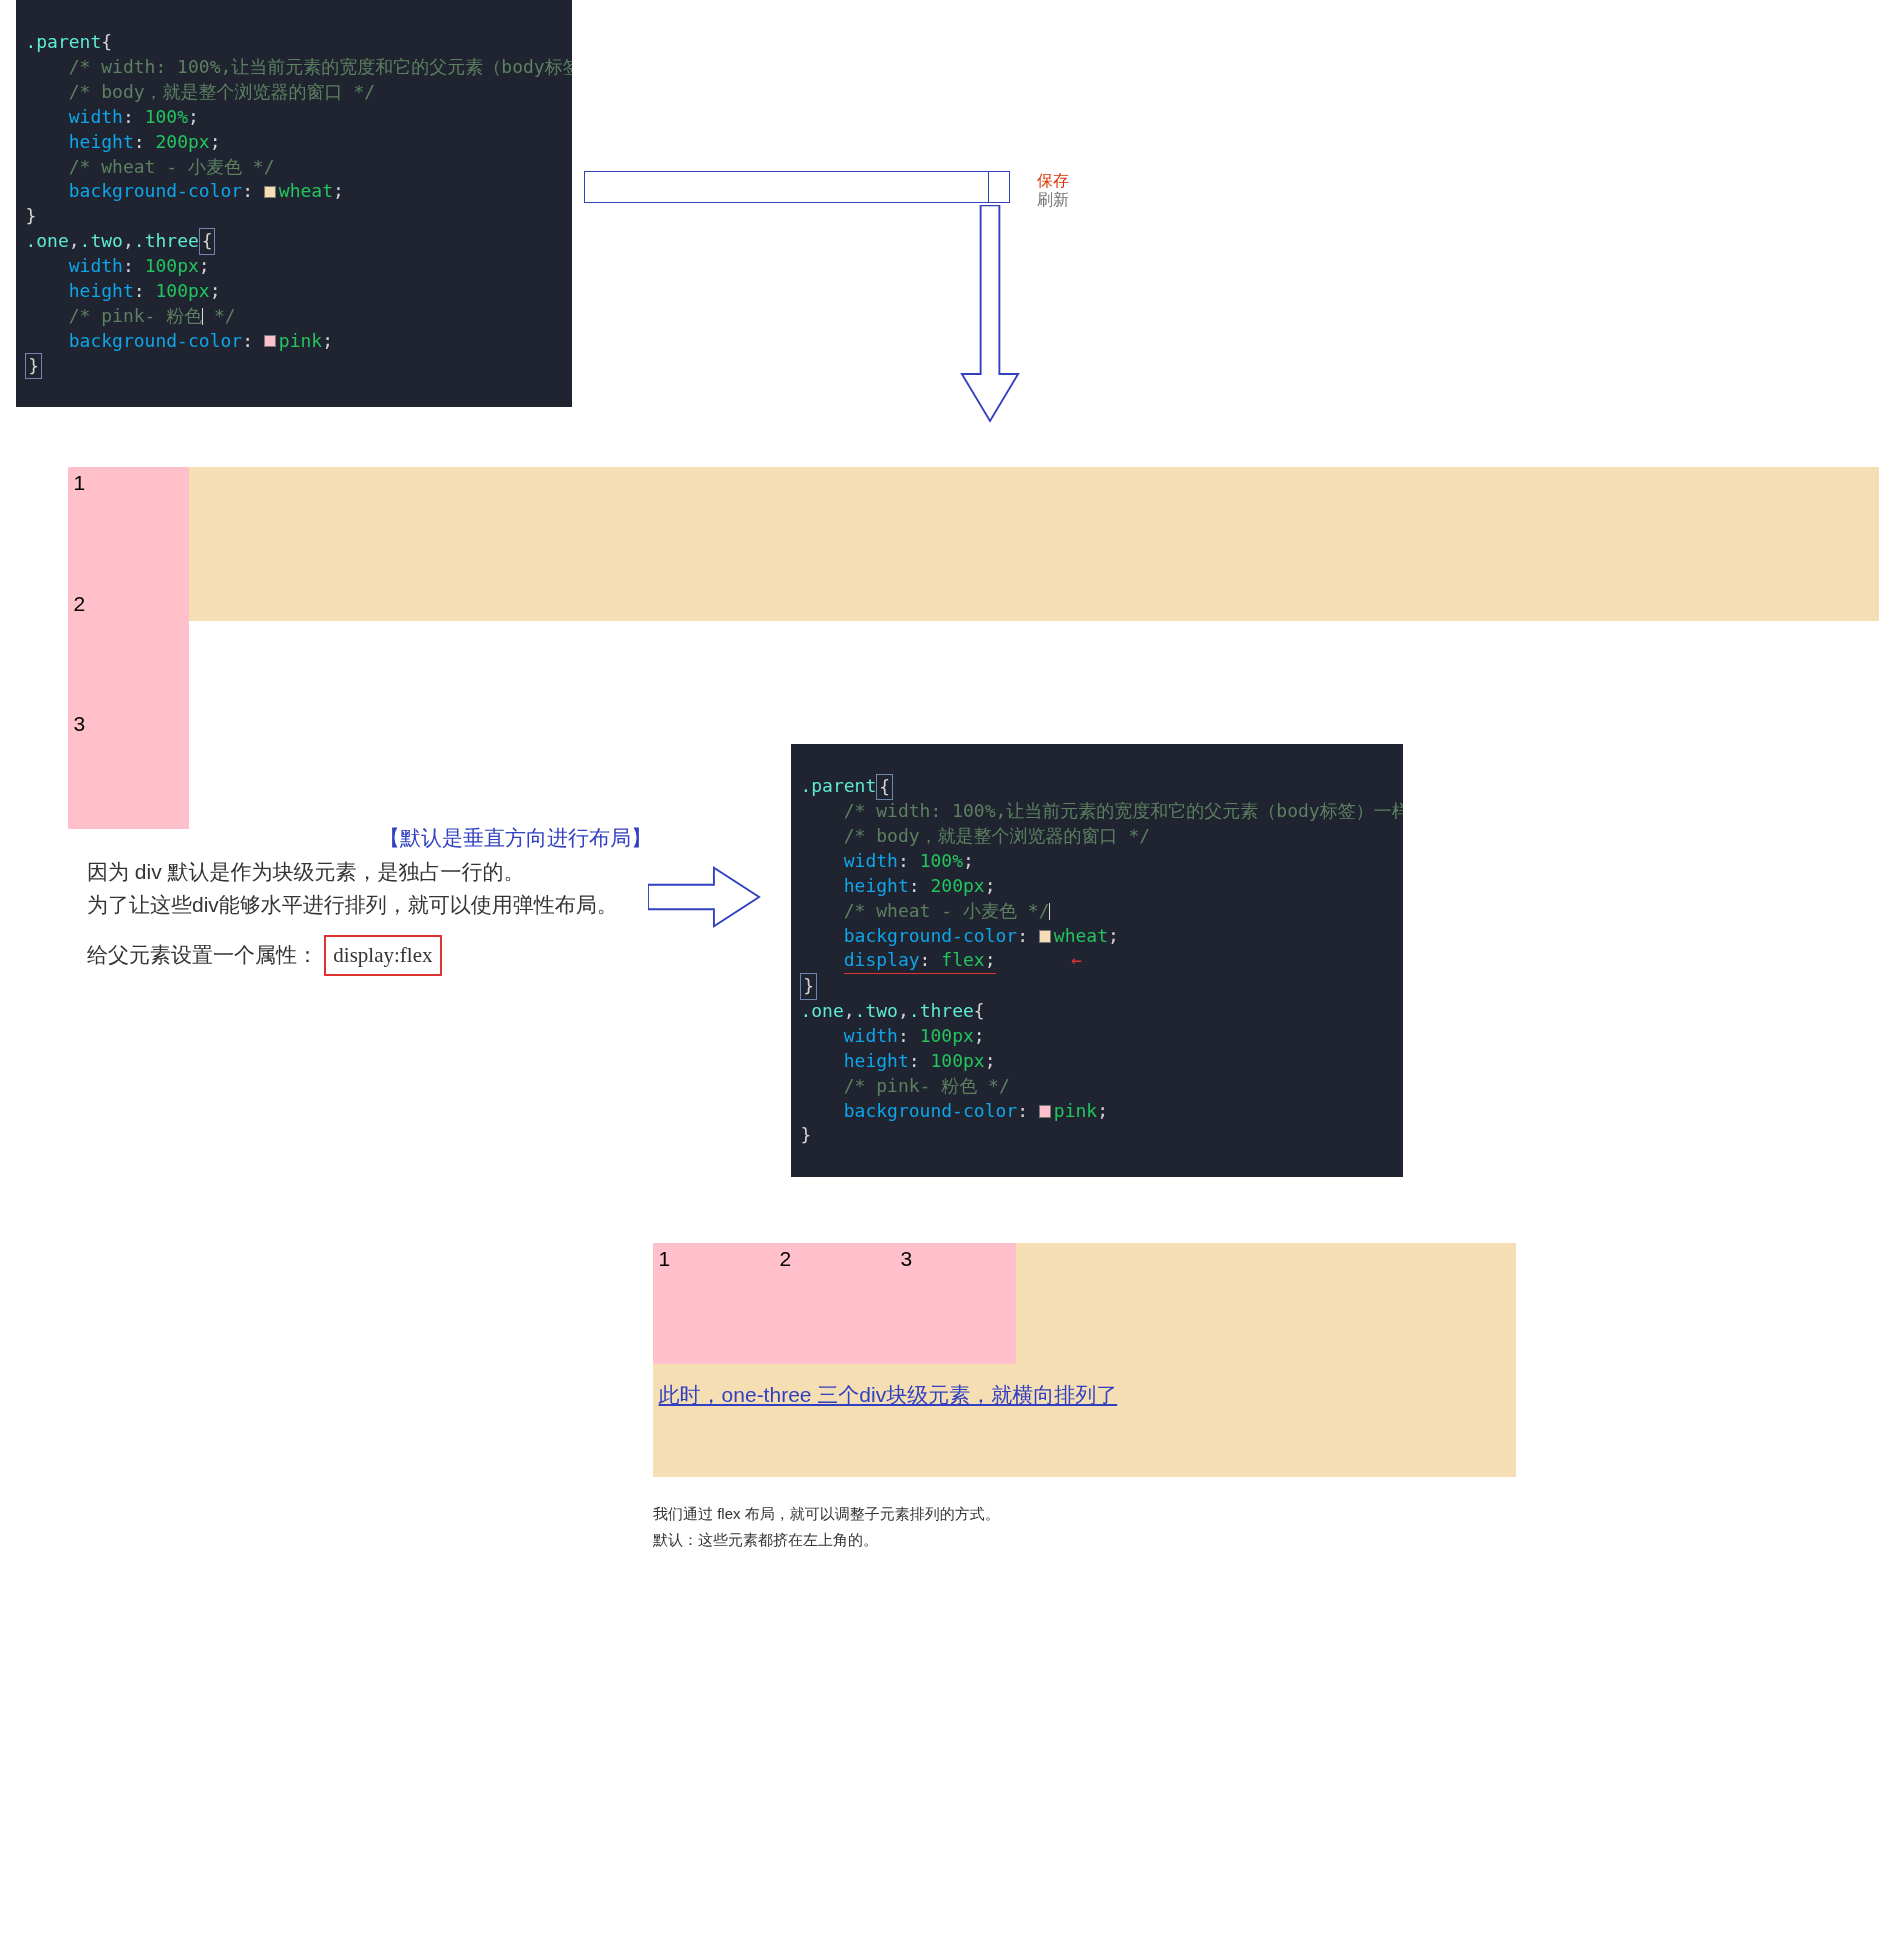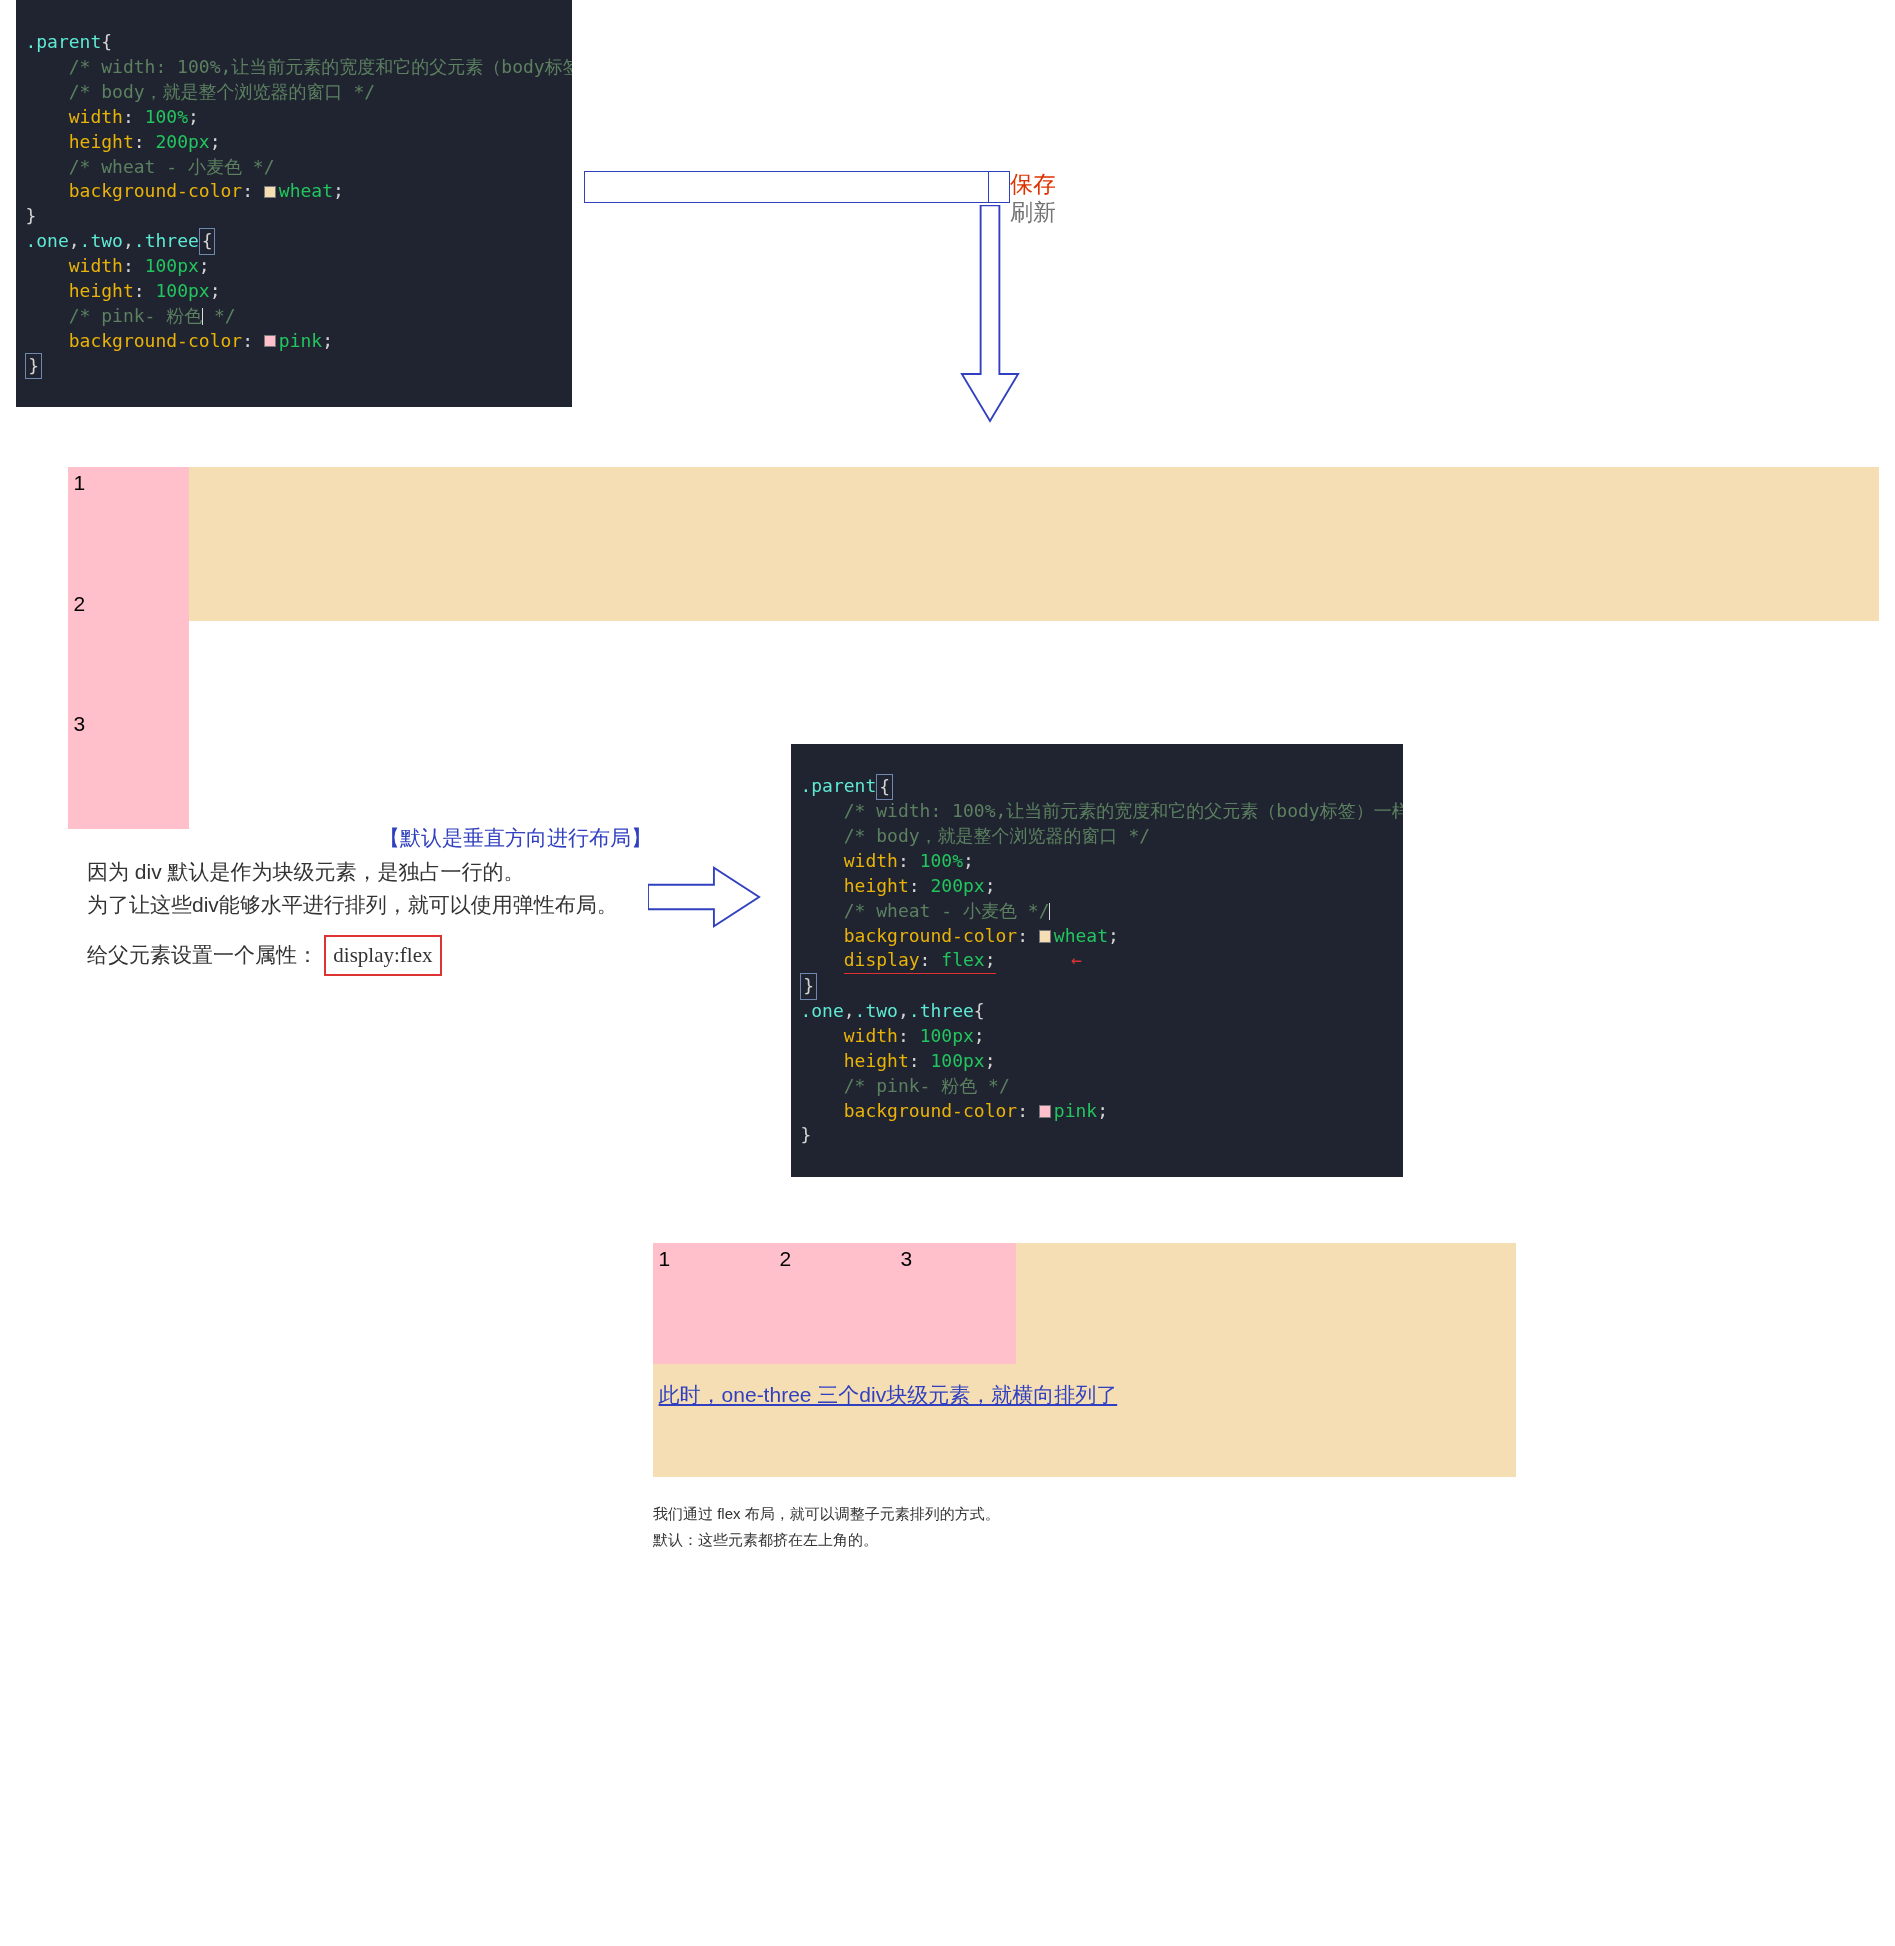--- a/index.html
+++ b/index.html
@@ -2,36 +2,36 @@
 <html style="font-size:15px"><head>
 <meta charset="utf-8">
 <style>
   * { box-sizing: border-box; margin: 0; padding: 0; }
   body { background: #fff; font-family: -apple-system, "Segoe UI", sans-serif; width: 1895px; }
   .canvas { position: relative; width: 1895px; height: 1946px; }
 
   
   .editor { position: absolute; background: #1f2430; color: #d4d4d4; font-family: Consolas, Menlo, monospace; font-size: 18px; line-height: 1.38; padding: 5.6px 9.4px; white-space: pre; overflow: hidden; }
   .editor .t-sel   { color: #5eead4; }
-  .editor .t-prop  { color: #eab308; }
+  .editor .t-prop  { color: #0ea5e9; }
   .editor .t-val   { color: #22c55e; }
   .editor .t-com   { color: #5c8060; }
   .editor .t-tag   { color: #9fb080; }
   .swatch { display: inline-block; width: 12.2px; height: 12.2px; margin-right: 2.8px; vertical-align: -0.9px; border: 0.9px solid #777; }
   .sw-wheat { background: wheat; }
   .sw-pink  { background: pink; }
   .hl-box { display: inline-block; border: 0.9px solid #7088b0; padding: 0 1.9px; margin: -0.9px 0; }
   .underline-red { border-bottom: 1.9px solid #d33; display: inline-block; }
   .cursor { display: inline-block; width: 0.9px; height: 17px; background: #ddd; vertical-align: -2.8px; }
 
   
   .sr-bar { position: absolute; left: 584px; top: 171px; display: flex; align-items: flex-start; }
   .sr-box { width: 405px; height: 32px; border: 0.9px solid #3040c0; }
   .sr-handle { width: 21px; height: 32px; border: 0.9px solid #3040c0; border-left: none; }
-  .sr-labels { margin-left: 0; font-size: 23px; line-height: 1.2; }
+  .sr-labels { margin-left: 27px; font-size: 16px; line-height: 1.2; }
   .sr-labels .save    { color: #d30; }
   .sr-labels .refresh { color: #737373; }
 
   
   .arrow-down { position: absolute; left: 960px; top: 205px; }
 
   .arrow-down svg, .arrow-right svg { display: block; }
 
   .arrow-right { position: absolute; left: 648px; top: 864px; }
 

